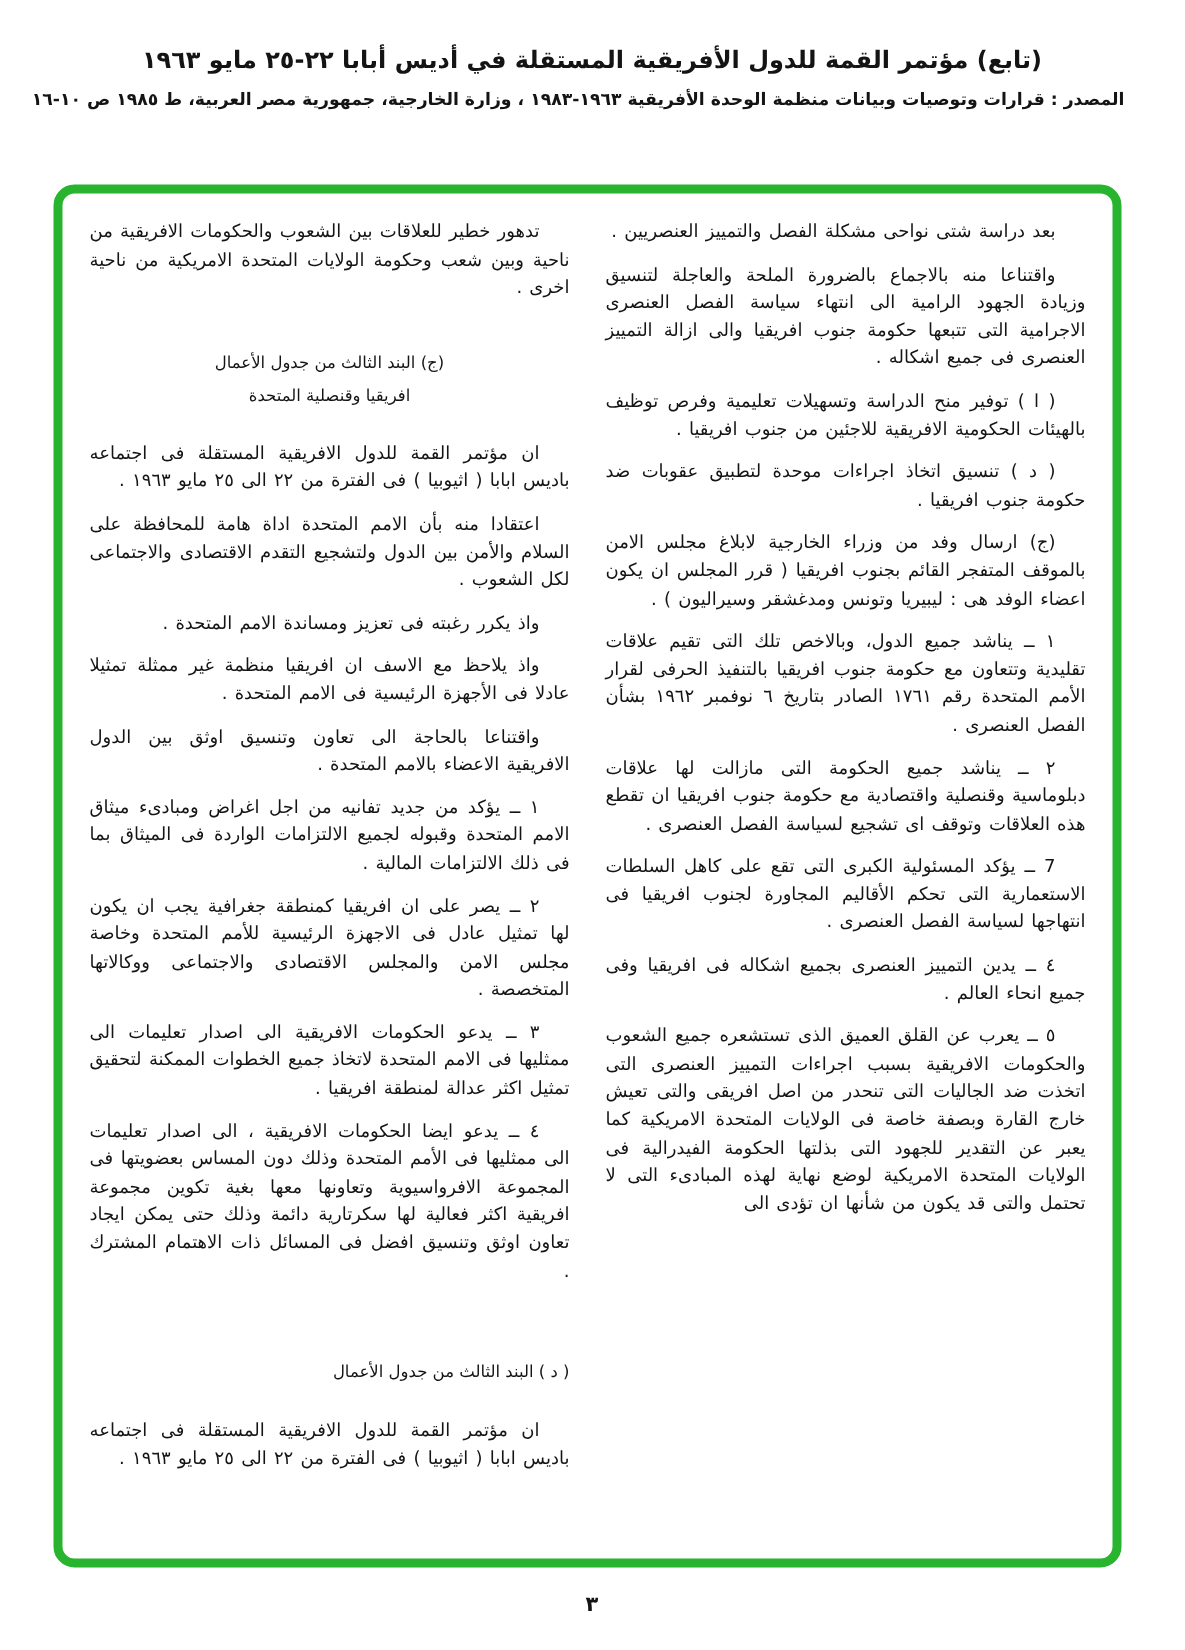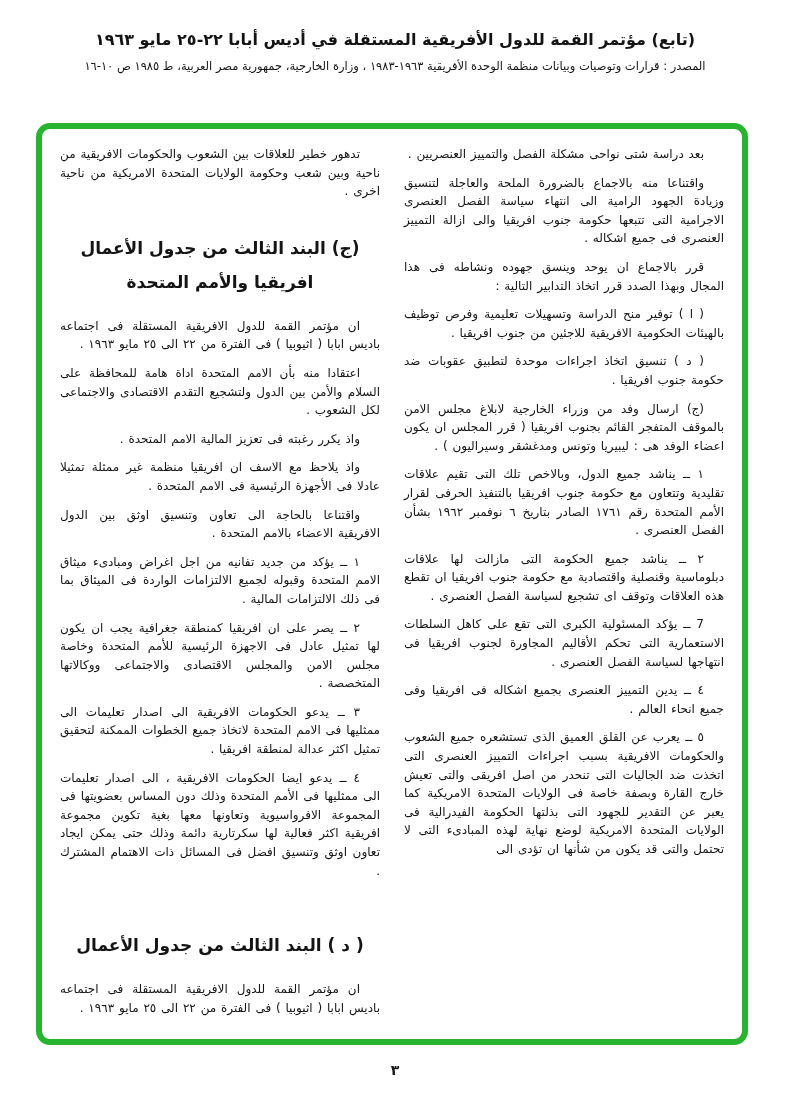--- a/index.html
+++ b/index.html
@@ -29,21 +29,21 @@
   }
   .header .title {
     font-size: 16px;
     font-weight: bold;
     letter-spacing: 0;
     margin-bottom: 10px;
     white-space: nowrap;
   }
   .header .source {
     font-size: 11.5px;
-    font-weight: normal;
+    font-weight: bold;
     white-space: nowrap;
   }
   .content-frame {
     position: absolute;
     box-sizing: border-box;
     left: 36px;
     top: 123px;
     width: 712px;
     height: 922px;
     border: 6px solid #28b42e;
@@ -65,26 +65,26 @@
   .para {
     font-size: 12px;
     line-height: 1.55;
     text-align: justify;
     text-indent: 20px;
     margin: 0 0 10px 0;
     word-spacing: 1px;
   }
   .heading {
     text-align: center;
-    font-weight: bold;
-    font-size: 17px;
+    font-weight: normal;
+    font-size: 11px;
     line-height: 2.0;
   }
   .heading-c { margin: 30px 0 18px 0; }
-  .heading-d { margin: 48px 0 18px 0; }
+  .heading-d { margin: 48px 0 18px 0; text-align: right; }
   .page-number {
     position: absolute;
     bottom: 22px;
     left: 0;
     right: 0;
     text-align: center;
     font-size: 14px;
     font-weight: bold;
   }
 </style>
@@ -97,42 +97,41 @@
     <div class="title">(تابع)  مؤتمر القمة للدول الأفريقية المستقلة في أديس أبابا ٢٢-٢٥ مايو ١٩٦٣</div>
     <div class="source">المصدر : قرارات وتوصيات وبيانات منظمة الوحدة الأفريقية ١٩٦٣-١٩٨٣ ، وزارة الخارجية، جمهورية مصر العربية، ط ١٩٨٥ ص ١٠-١٦</div>
   </div>
 
   <div class="content-frame">
     <div class="columns">
 
       <div class="col">
         <p class="para">بعد دراسة شتى نواحى مشكلة الفصل والتمييز العنصريين .</p>
         <p class="para">واقتناعا منه بالاجماع بالضرورة الملحة والعاجلة لتنسيق وزيادة الجهود الرامية الى انتهاء سياسة الفصل العنصرى الاجرامية التى تتبعها حكومة جنوب افريقيا والى ازالة التمييز العنصرى فى جميع اشكاله .</p>
-        <p class="para">قرر بالاجماع ان يوحد وينسق جهوده ونشاطه فى هذا المجال وبهذا الصدد قرر اتخاذ التدابير التالية :</p>
         <p class="para">( ا ) توفير منح الدراسة وتسهيلات تعليمية وفرص توظيف بالهيئات الحكومية الافريقية للاجئين من جنوب افريقيا .</p>
         <p class="para">( د ) تنسيق اتخاذ اجراءات موحدة لتطبيق عقوبات ضد حكومة جنوب افريقيا .</p>
         <p class="para">(ج) ارسال وفد من وزراء الخارجية لابلاغ مجلس الامن بالموقف المتفجر القائم بجنوب افريقيا ( قرر المجلس ان يكون اعضاء الوفد هى : ليبيريا وتونس ومدغشقر وسيراليون ) .</p>
         <p class="para">١ ــ يناشد جميع الدول، وبالاخص تلك التى تقيم علاقات تقليدية وتتعاون مع حكومة جنوب افريقيا بالتنفيذ الحرفى لقرار الأمم المتحدة رقم ١٧٦١ الصادر بتاريخ ٦ نوفمبر ١٩٦٢ بشأن الفصل العنصرى .</p>
         <p class="para">٢ ــ يناشد جميع الحكومة التى مازالت لها علاقات دبلوماسية وقنصلية واقتصادية مع حكومة جنوب افريقيا ان تقطع هذه العلاقات وتوقف اى تشجيع لسياسة الفصل العنصرى .</p>
         <p class="para">7 ــ يؤكد المسئولية الكبرى التى تقع على كاهل السلطات الاستعمارية التى تحكم الأقاليم المجاورة لجنوب افريقيا فى انتهاجها لسياسة الفصل العنصرى .</p>
         <p class="para">٤ ــ يدين التمييز العنصرى بجميع اشكاله فى افريقيا وفى جميع انحاء العالم .</p>
         <p class="para">٥ ــ يعرب عن القلق العميق الذى تستشعره جميع الشعوب والحكومات الافريقية بسبب اجراءات التمييز العنصرى التى اتخذت ضد الجاليات التى تنحدر من اصل افريقى والتى تعيش خارج القارة وبصفة خاصة فى الولايات المتحدة الامريكية كما يعبر عن التقدير للجهود التى بذلتها الحكومة الفيدرالية فى الولايات المتحدة الامريكية لوضع نهاية لهذه المبادىء التى لا تحتمل والتى قد يكون من شأنها ان تؤدى الى</p>
       </div>
 
       <div class="col">
         <p class="para">تدهور خطير للعلاقات بين الشعوب والحكومات الافريقية من ناحية وبين شعب وحكومة الولايات المتحدة الامريكية من ناحية اخرى .</p>
 
         <div class="heading heading-c">
           <div>(ج) البند الثالث من جدول الأعمال</div>
-          <div>افريقيا والأمم المتحدة</div>
+          <div>افريقيا وقنصلية المتحدة</div>
         </div>
 
         <p class="para">ان مؤتمر القمة للدول الافريقية المستقلة فى اجتماعه باديس ابابا ( اثيوبيا ) فى الفترة من ٢٢ الى ٢٥ مايو ١٩٦٣ .</p>
         <p class="para">اعتقادا منه بأن الامم المتحدة اداة هامة للمحافظة على السلام والأمن بين الدول ولتشجيع التقدم الاقتصادى والاجتماعى لكل الشعوب .</p>
-        <p class="para">واذ يكرر رغبته فى تعزيز المالية الامم المتحدة .</p>
+        <p class="para">واذ يكرر رغبته فى تعزيز ومساندة الامم المتحدة .</p>
         <p class="para">واذ يلاحظ مع الاسف ان افريقيا منظمة غير ممثلة تمثيلا عادلا فى الأجهزة الرئيسية فى الامم المتحدة .</p>
         <p class="para">واقتناعا بالحاجة الى تعاون وتنسيق اوثق بين الدول الافريقية الاعضاء بالامم المتحدة .</p>
         <p class="para">١ ــ يؤكد من جديد تفانيه من اجل اغراض ومبادىء ميثاق الامم المتحدة وقبوله لجميع الالتزامات الواردة فى الميثاق بما فى ذلك الالتزامات المالية .</p>
         <p class="para">٢ ــ يصر على ان افريقيا كمنطقة جغرافية يجب ان يكون لها تمثيل عادل فى الاجهزة الرئيسية للأمم المتحدة وخاصة مجلس الامن والمجلس الاقتصادى والاجتماعى ووكالاتها المتخصصة .</p>
         <p class="para">٣ ــ يدعو الحكومات الافريقية الى اصدار تعليمات الى ممثليها فى الامم المتحدة لاتخاذ جميع الخطوات الممكنة لتحقيق تمثيل اكثر عدالة لمنطقة افريقيا .</p>
         <p class="para">٤ ــ يدعو ايضا الحكومات الافريقية ، الى اصدار تعليمات الى ممثليها فى الأمم المتحدة وذلك دون المساس بعضويتها فى المجموعة الافرواسيوية وتعاونها معها بغية تكوين مجموعة افريقية اكثر فعالية لها سكرتارية دائمة وذلك حتى يمكن ايجاد تعاون اوثق وتنسيق افضل فى المسائل ذات الاهتمام المشترك .</p>
 
         <div class="heading heading-d">
           <div>( د ) البند الثالث من جدول الأعمال</div>
         </div>

